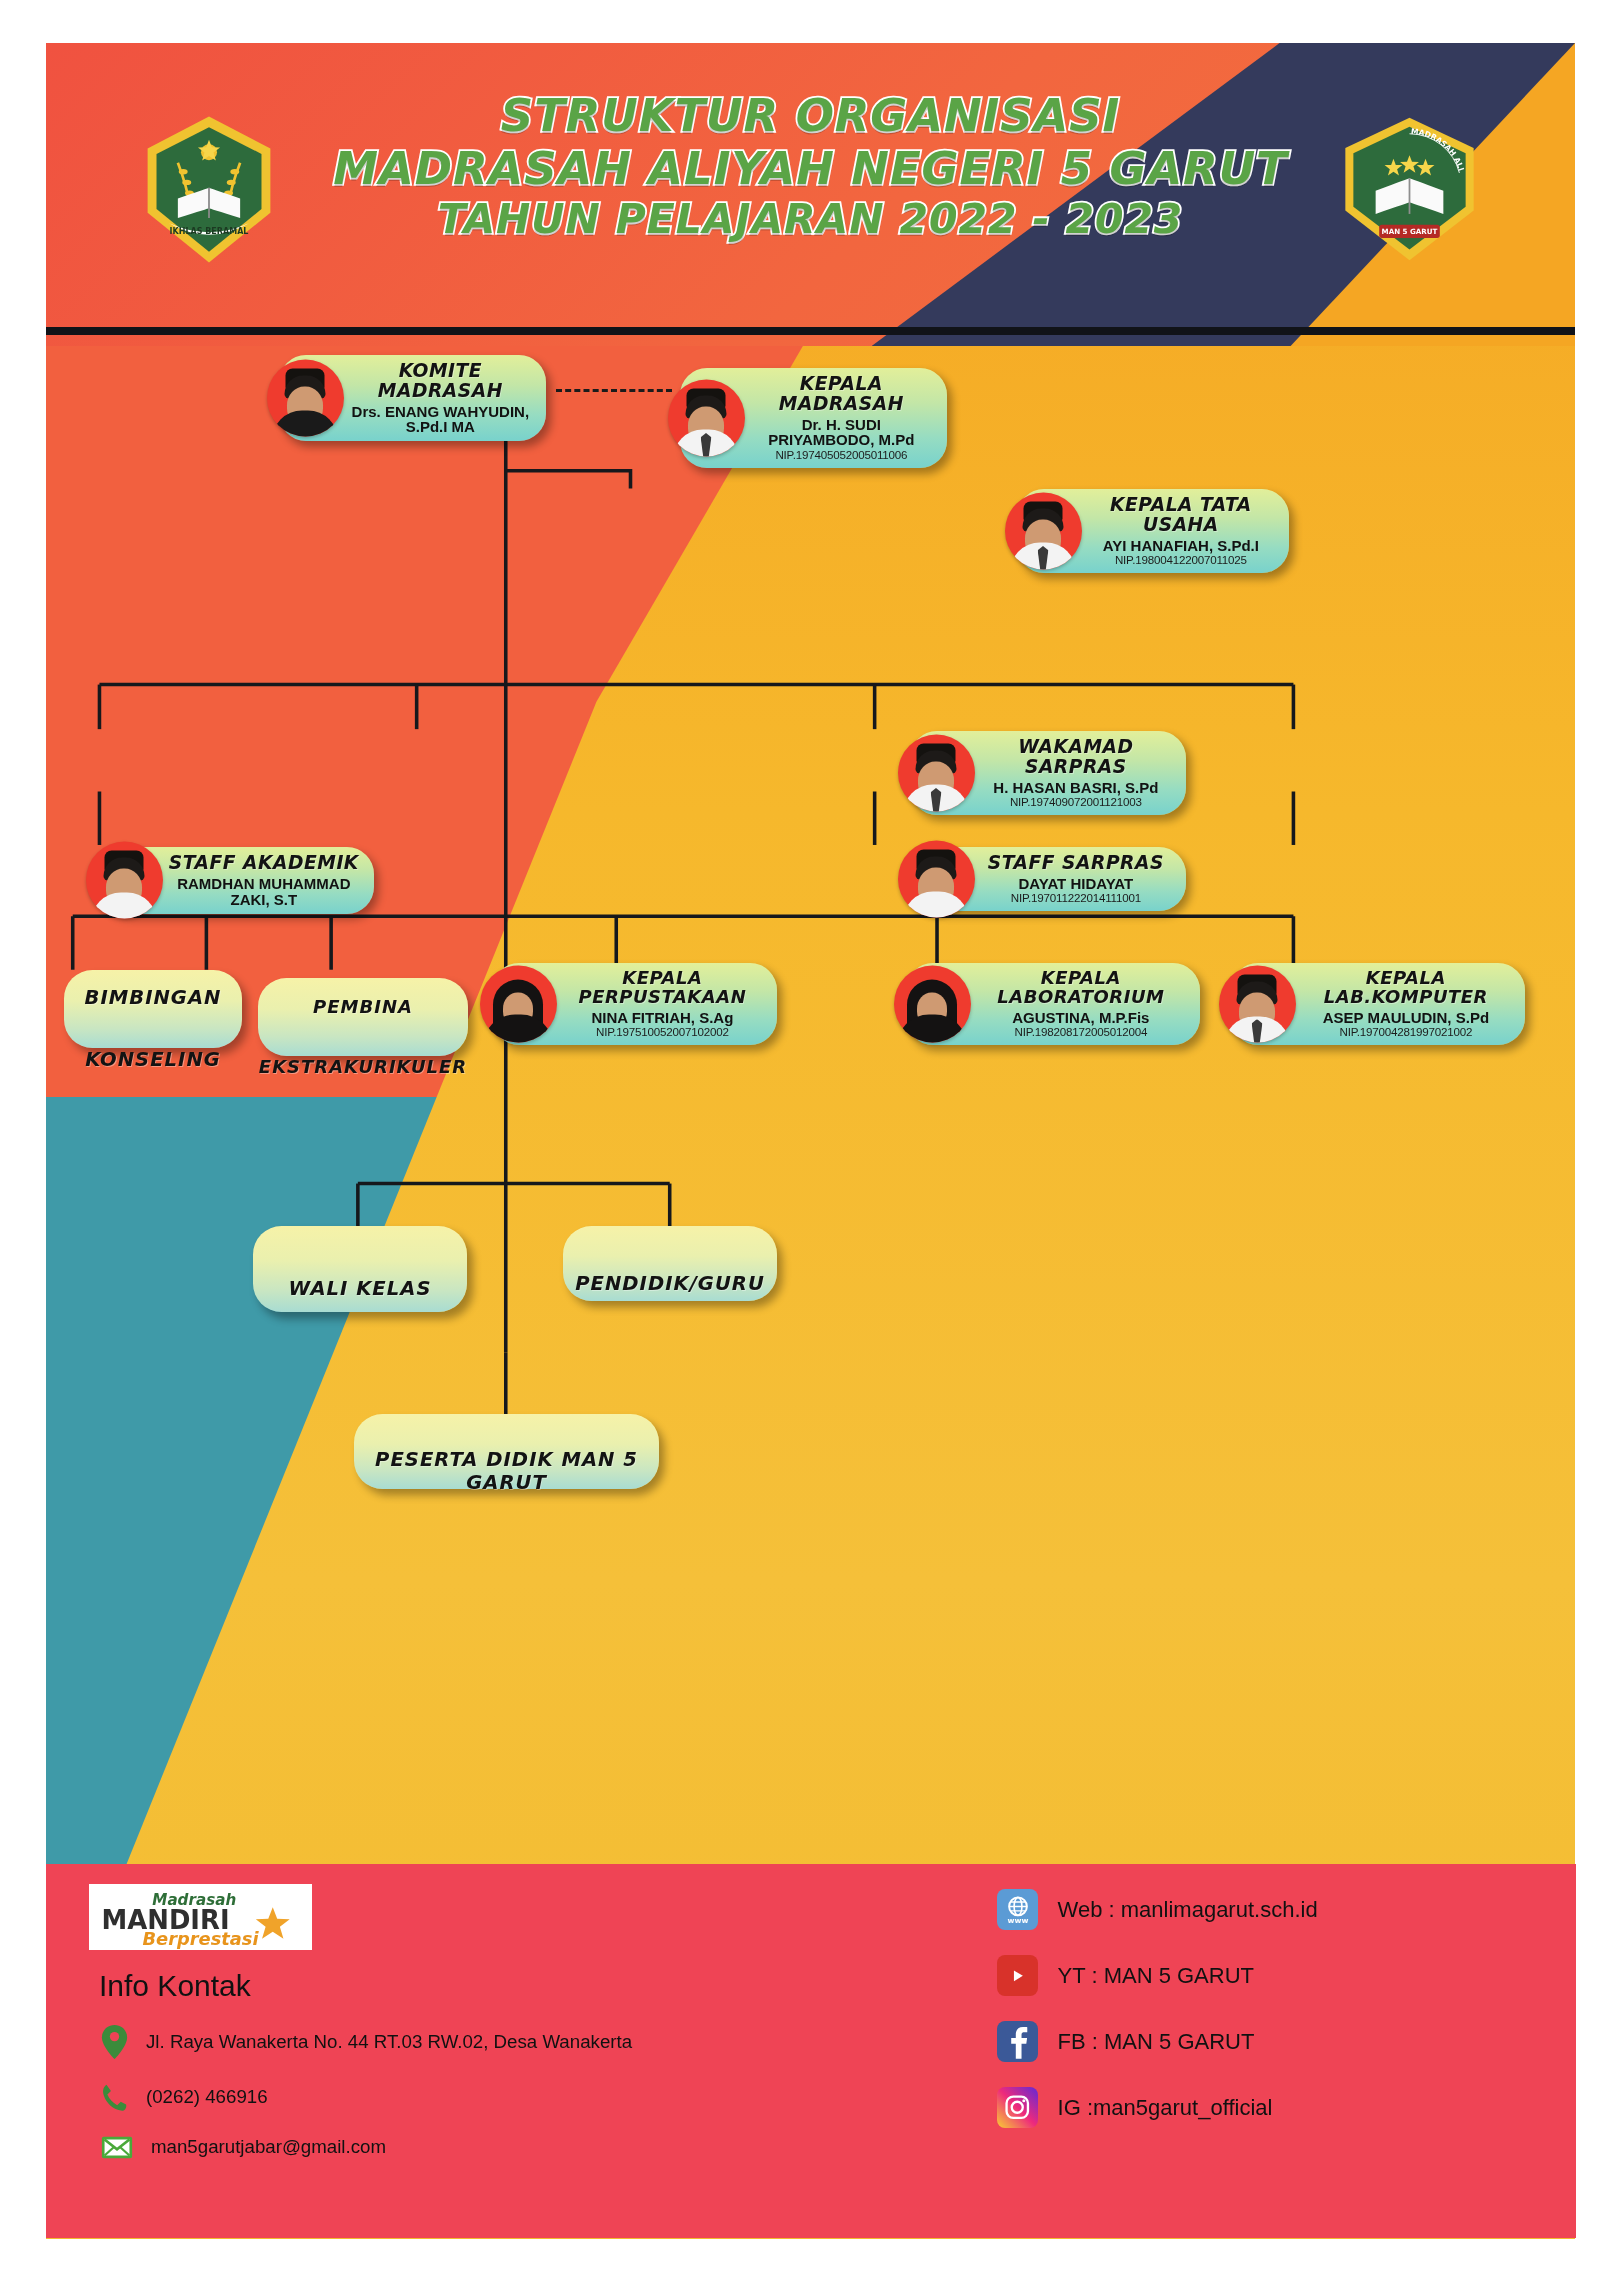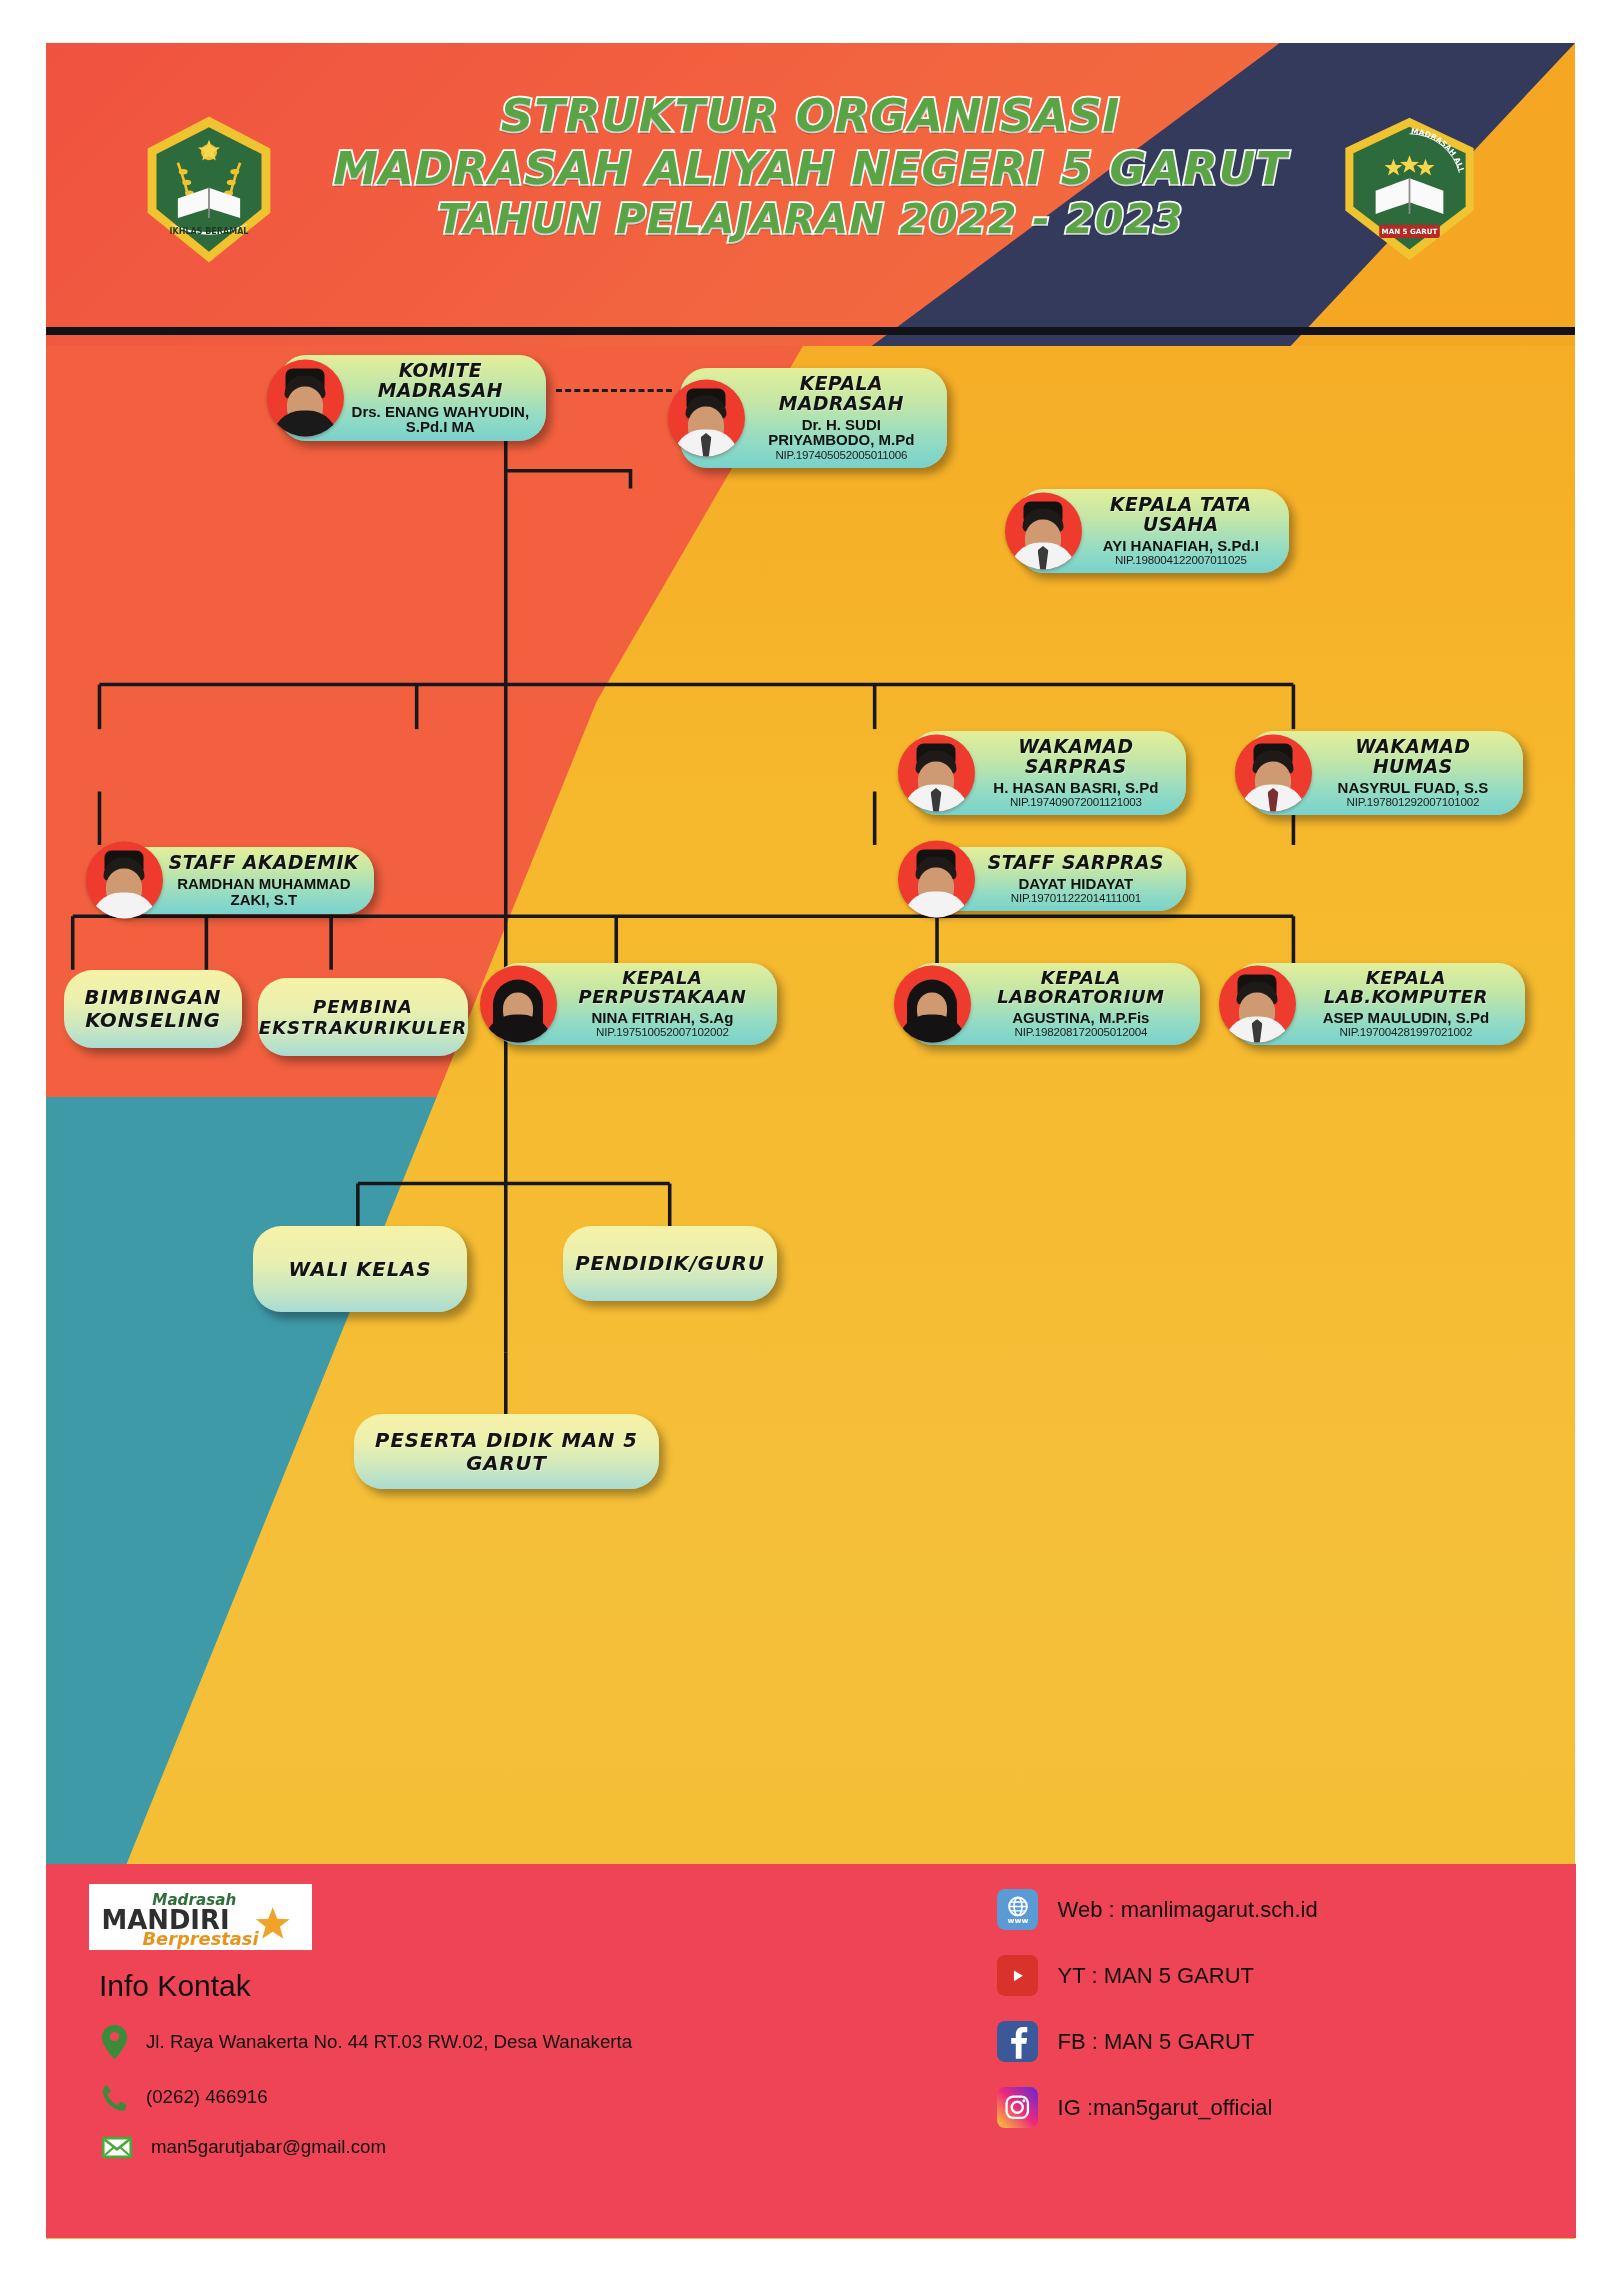--- a/index.html
+++ b/index.html
@@ -116,21 +116,21 @@
   
   .plain{
     border-radius:28.5px;
     background:linear-gradient(180deg,#f6f2a8 0%,#eaf0ae 40%,#c9e6c2 75%,#a8dcd2 100%);
     box-shadow:5.3px 6.2px 9px rgba(0,0,0,.33);
     display:flex;align-items:center;justify-content:center;
     text-align:center;
     box-sizing:border-box;
     padding:9px 16px;
   }
-  .plain .role{font-size:19.6px;letter-spacing:1px;}
+  .plain .role{font-size:19.6px;letter-spacing:1px;margin-top:39px;}
 
   
   .footer{position:absolute;left:46px;right:46px;bottom:43px;height:374px;background:#ef4455;z-index:8;}
   .mandiri{position:absolute;left:43px;top:19.6px;width:223px;height:66px;background:#fdfdfd;
     display:flex;align-items:center;justify-content:center;overflow:hidden;}
   .info-title{position:absolute;left:53px;top:105px;font-size:30px;color:#111;}
   .contact{position:absolute;left:55px;top:160px;width:677px;}
   .crow{display:flex;align-items:center;gap:18px;margin-bottom:23px;}
   .crow .ctext{font-size:18.7px;color:#111;}
   .social{position:absolute;right:80px;top:25px;width:499px;}
@@ -308,36 +308,20 @@
                 <div class="tie"></div>
             </div>
             <div class="txt">
               <div class="role">WAKAMAD SARPRAS</div>
               <div class="pname">H. HASAN BASRI, S.Pd</div>
               <div class="nip">NIP.197409072001121003</div>
             </div>
           </div>
         </div>
 
-        <div class="node" style="left:1201px;top:385px;width:276px;">
-          <div class="card">
-            <div class="photo peci">
-              <div class="cap"></div>
-                <div class="hair"></div>
-                <div class="face"></div>
-                <div class="body"></div>
-                <div class="tie" style="background:#7a3030"></div>
-            </div>
-            <div class="txt">
-              <div class="role">WAKAMAD HUMAS</div>
-              <div class="pname">NASYRUL FUAD, S.S</div>
-              <div class="nip">NIP.197801292007101002</div>
-            </div>
-          </div>
-        </div>
 
         <div class="node" style="left:52px;top:501px;width:276px;">
           <div class="card">
             <div class="photo peci">
               <div class="cap"></div>
                 <div class="hair"></div>
                 <div class="face"></div>
                 <div class="body"></div>
             </div>
             <div class="txt">

